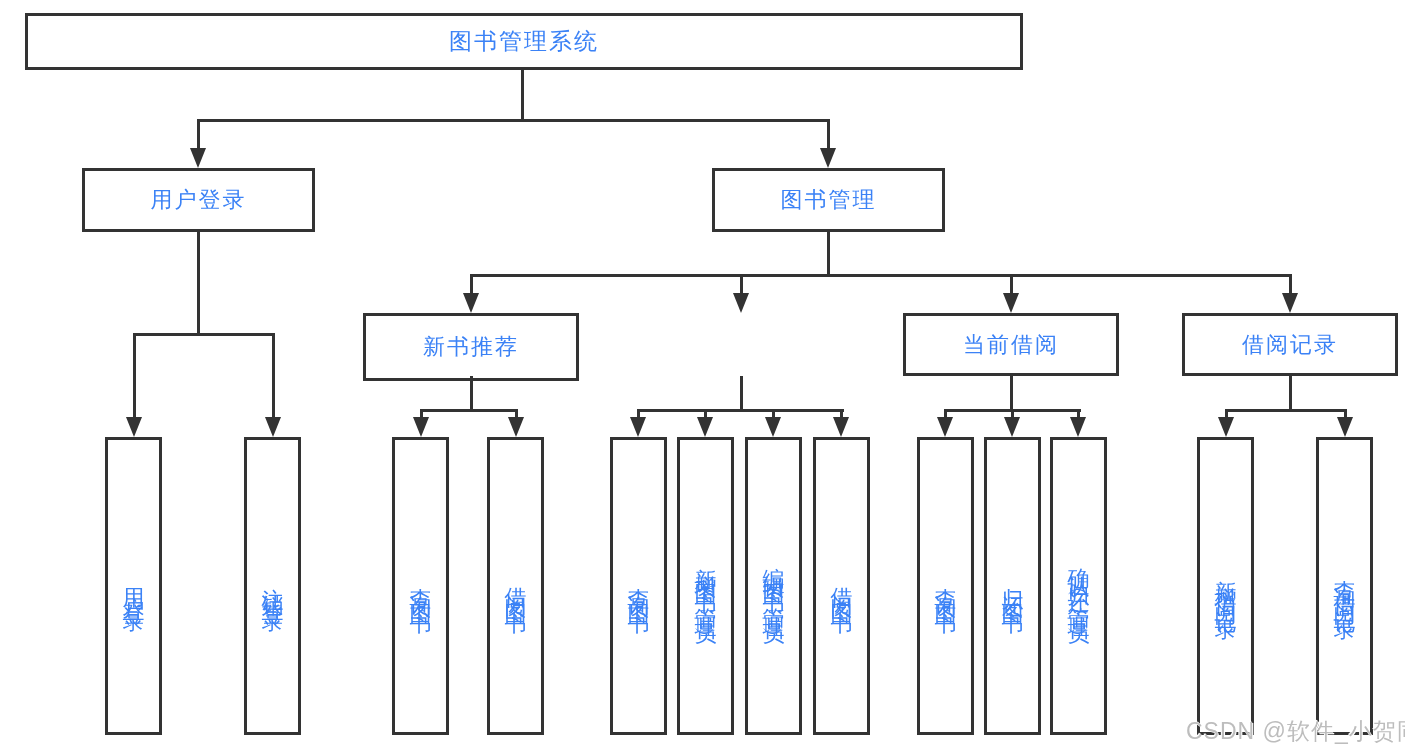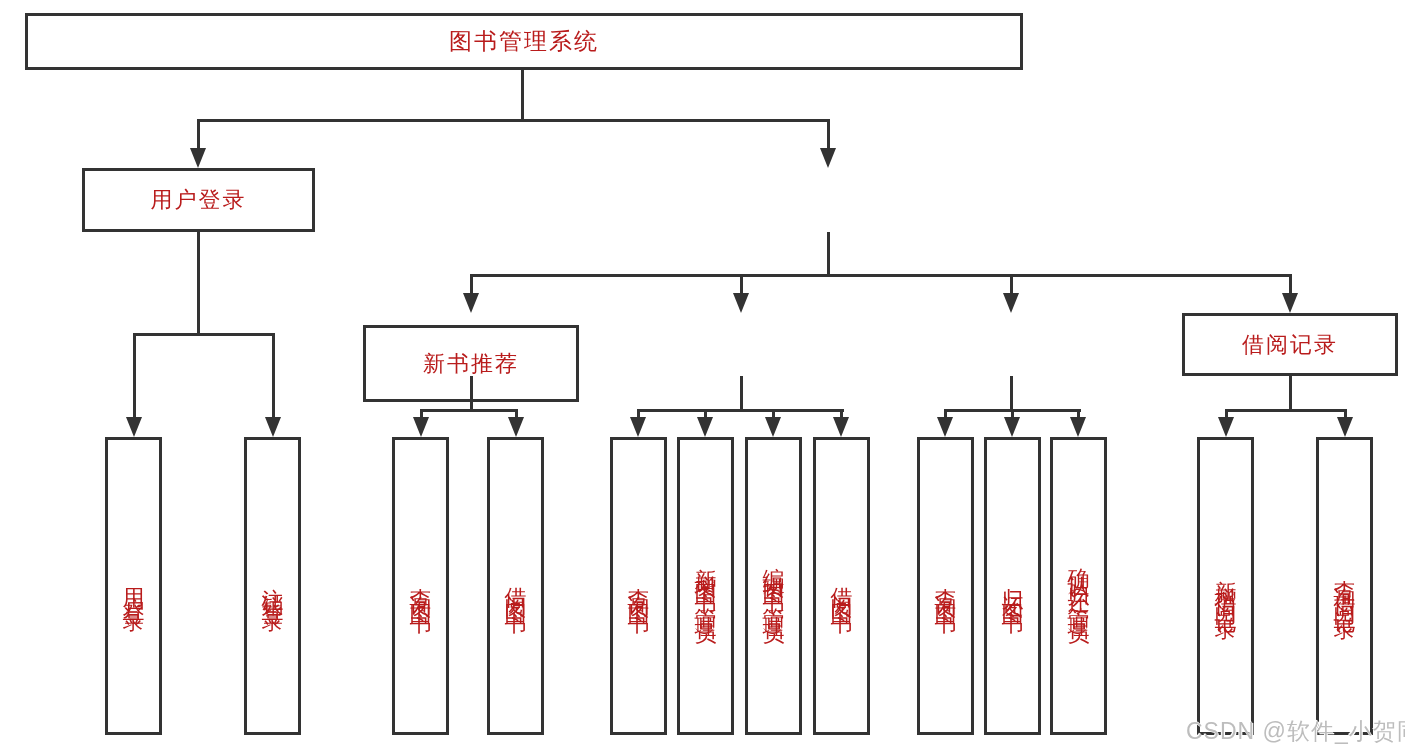--- a/index.html
+++ b/index.html
@@ -1,19 +1,19 @@
 <!DOCTYPE html>
 <html><head>
 <meta charset="utf-8">
 <style>
   html,body{margin:0;padding:0;background:#ffffff;}
   body{font-family:"Liberation Sans","DejaVu Sans",sans-serif;}
   .canvas{position:relative;width:1405px;height:747px;background:#ffffff;overflow:hidden;}
   .box{position:absolute;box-sizing:border-box;border:3px solid #333333;background:#ffffff;
-       display:flex;align-items:center;justify-content:center;color:#b91c1c;}
+       display:flex;align-items:center;justify-content:center;color:#3b82f6;}
   .box.h span{font-size:22px;letter-spacing:2px;white-space:nowrap;}
   .box.root span{font-size:23px;}
   .box.v span{writing-mode:vertical-rl;text-orientation:mixed;font-size:22px;letter-spacing:8px;
               line-height:1;white-space:nowrap;}
   .vline{position:absolute;width:3px;background:#333333;}
   .hline{position:absolute;height:3px;background:#333333;}
   .arw{position:absolute;width:0;height:0;border-left:8px solid transparent;
        border-right:8px solid transparent;border-top:20px solid #333333;}
   .watermark{position:absolute;left:1186px;top:716px;font-size:23px;color:#bdbdbd;
              letter-spacing:1px;white-space:nowrap;z-index:5;
@@ -24,23 +24,29 @@
 
 <div class="canvas">
 
   <div class="box h root" style="left:25px;top:13px;width:998px;height:57px">
     <span>图书管理系统</span>
   </div>
 
   <div class="box h" style="left:82px;top:168px;width:233px;height:64px">
     <span>用户登录</span>
   </div>
+  <div class="box h" style="left:712px;top:168px;width:233px;height:64px">
+    <span>图书管理</span>
+  </div>
 
-  <div class="box h" style="left:363px;top:325px;width:216px;height:77px">
+  <div class="box h" style="left:363px;top:313px;width:216px;height:68px">
     <span>新书推荐</span>
+  </div>
+  <div class="box h" style="left:903px;top:313px;width:216px;height:63px">
+    <span>当前借阅</span>
   </div>
   <div class="box h" style="left:1182px;top:313px;width:216px;height:63px">
     <span>借阅记录</span>
   </div>
 
   <div class="box v" style="left:105px;top:437px;width:57px;height:298px">
     <span>用户登录</span>
   </div>
   <div class="box v" style="left:244px;top:437px;width:57px;height:298px">
     <span>注销登录</span>

